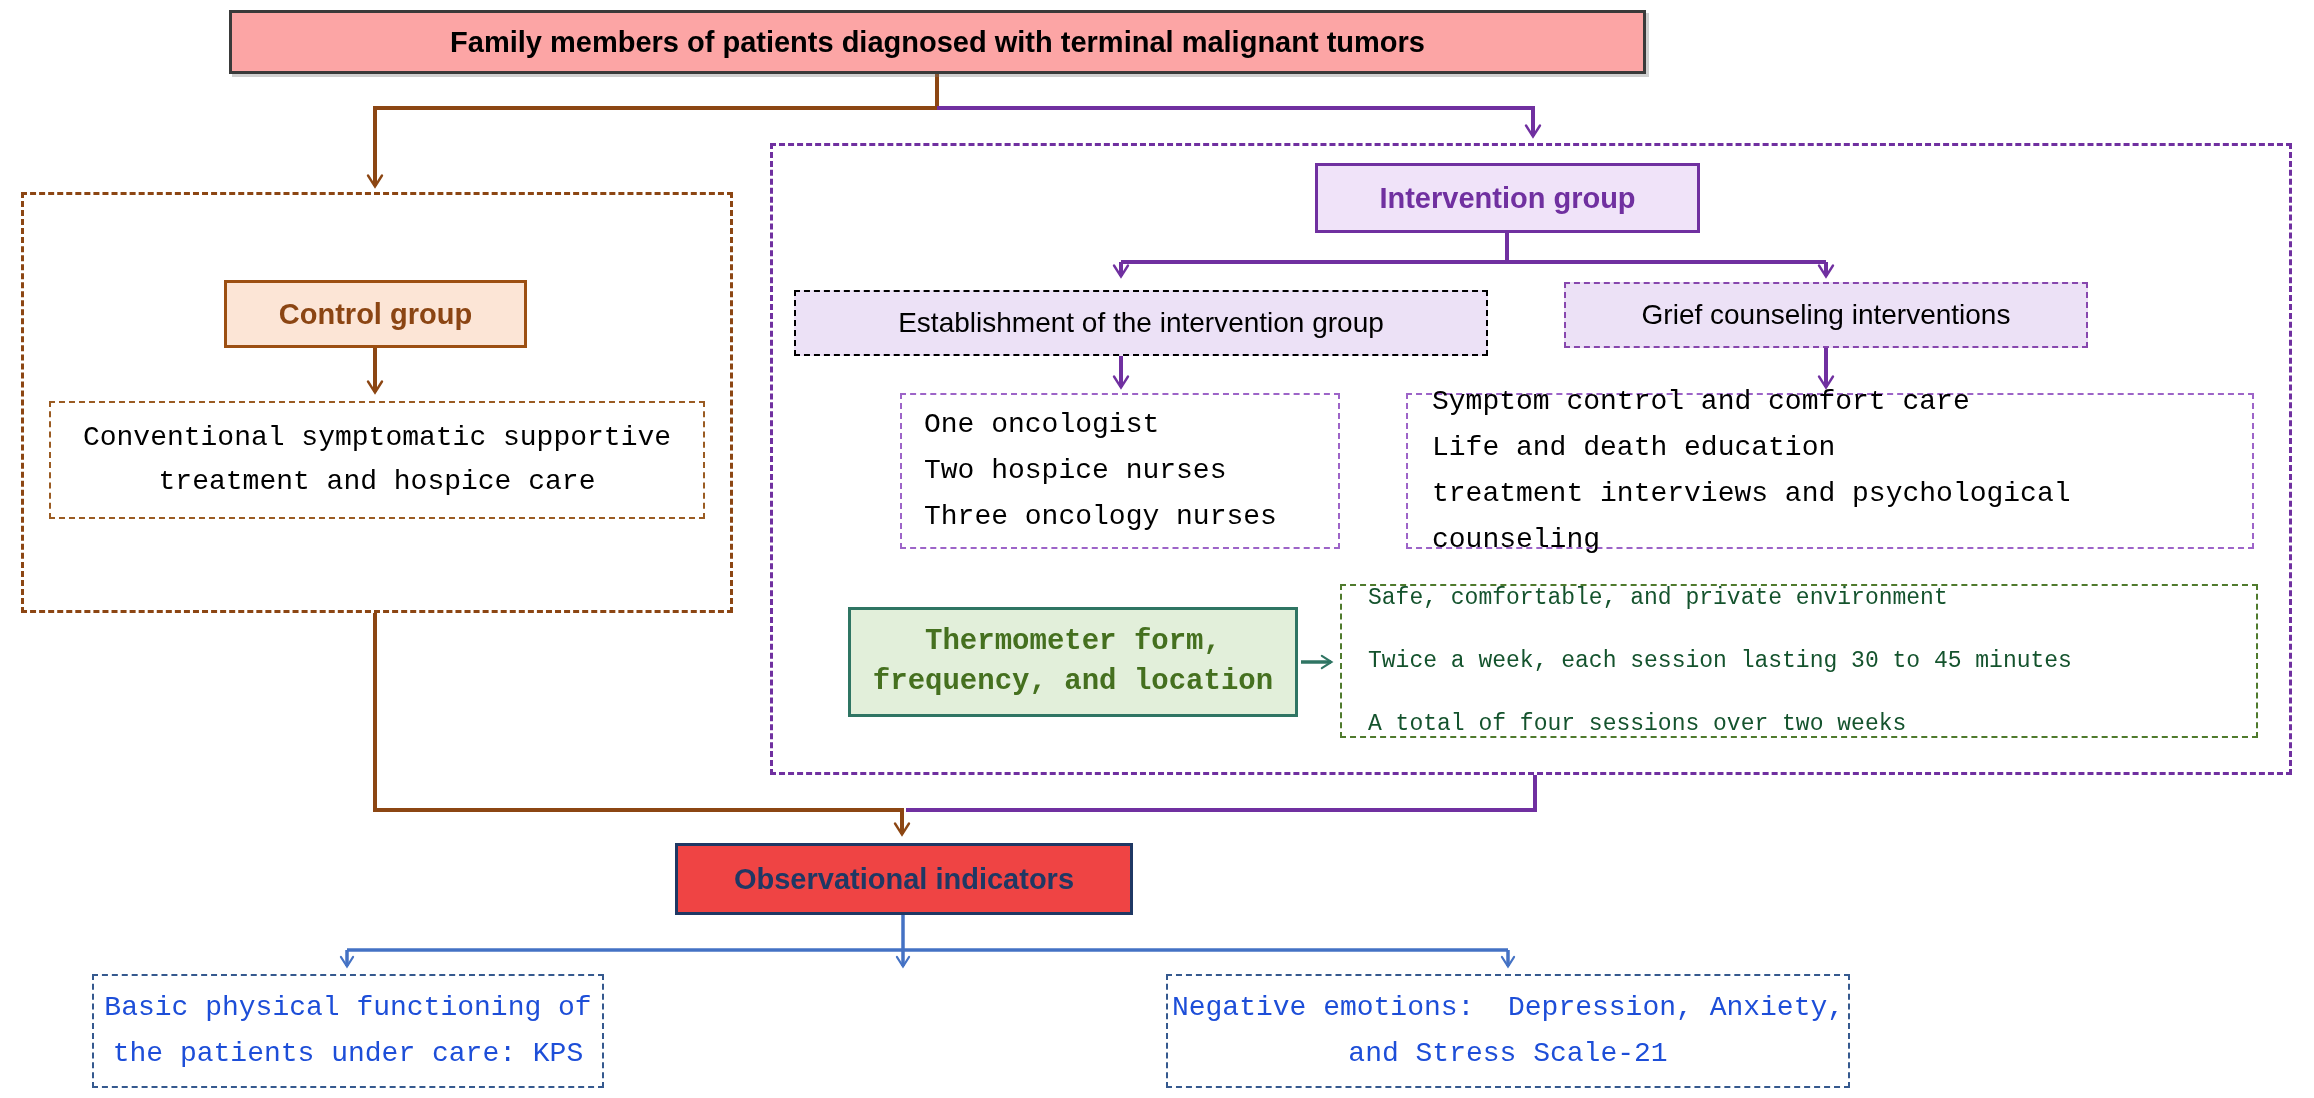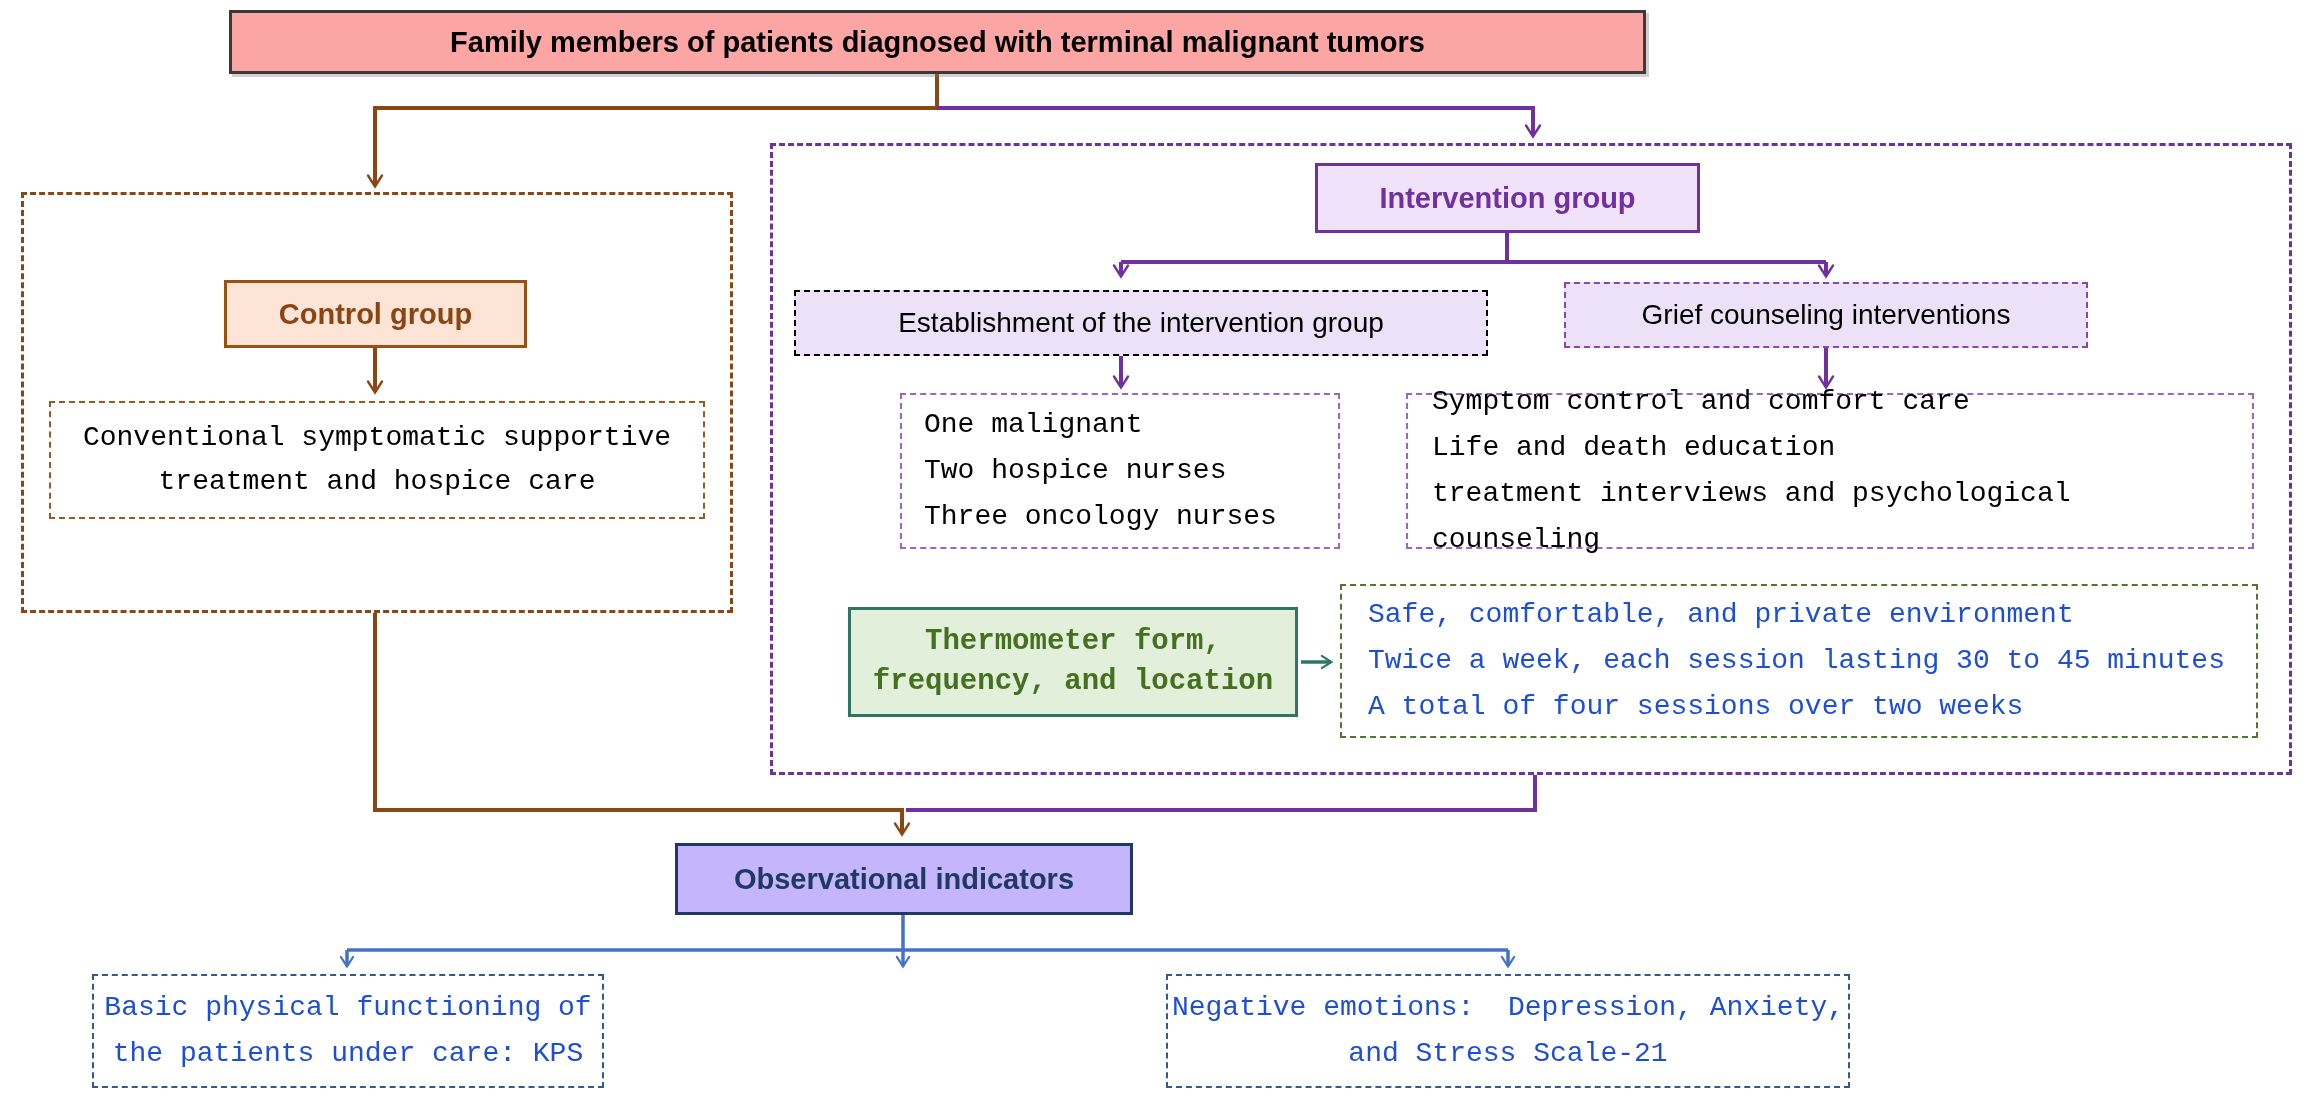--- a/index.html
+++ b/index.html
@@ -27,23 +27,23 @@
                  font-size:28px;color:#000;}
   #grief{left:1564px;top:282px;width:524px;height:66px;background:#ece1f6;border:2px dashed #8747ae;
          font-size:28px;color:#000;}
   #team{left:900px;top:393px;width:440px;height:156px;border:2px dashed #9d64c8;
         font-size:28px;color:#000;line-height:46px;padding-left:22px;}
   #grief-content{left:1406px;top:393px;width:848px;height:156px;border:2px dashed #9d64c8;
         font-size:28px;color:#000;line-height:46px;padding-left:24px;}
   #form-head{left:848px;top:607px;width:450px;height:110px;background:#e2efda;border:3px solid #2f7563;
              font-size:29px;font-weight:bold;color:#45701f;line-height:40px;flex-direction:column;}
   #form-details{left:1340px;top:584px;width:918px;height:154px;border:2px dashed #4f7a2d;
-        font-size:28px;color:#1d4ed8;line-height:46px;padding-left:26px;}
+        font-size:23px;color:#14532d;line-height:46px;padding-left:26px;gap:17px;}
   
-  #obs-head{left:675px;top:843px;width:458px;height:72px;background:#c4b5fd;border:3px solid #1f3864;
+  #obs-head{left:675px;top:843px;width:458px;height:72px;background:#ef4444;border:3px solid #1f3864;
             font-size:29px;font-weight:bold;color:#1f3864;}
   .indicator{border:2px dashed #35598e;font-size:28px;color:#1d4ed8;line-height:46px;flex-direction:column;}
   #indicator-0{left:92px;top:974px;width:512px;height:114px;}
   #indicator-1{left:664px;top:974px;width:480px;height:114px;}
   #indicator-2{left:1166px;top:974px;width:684px;height:114px;}
 </style>
 </head>
 <body>
 
 <div id="stage">
@@ -101,21 +101,21 @@
   <div id="intervention-head" class="box">
     <span>Intervention group</span>
   </div>
   <div id="establishment" class="box">
     <span>Establishment of the intervention group</span>
   </div>
   <div id="grief" class="box">
     <span>Grief counseling interventions</span>
   </div>
   <div id="team" class="box col">
-    <div class="ln">One malignant</div>
+    <div class="ln">One oncologist</div>
     <div class="ln">Two hospice nurses</div>
     <div class="ln">Three oncology nurses</div>
   </div>
   <div id="grief-content" class="box col">
     <div class="ln">Symptom control and comfort care</div>
     <div class="ln">Life and death education</div>
     <div class="ln">treatment interviews and psychological counseling</div>
   </div>
   <div id="form-head" class="box">
     <div class="ln">Thermometer form,</div>

